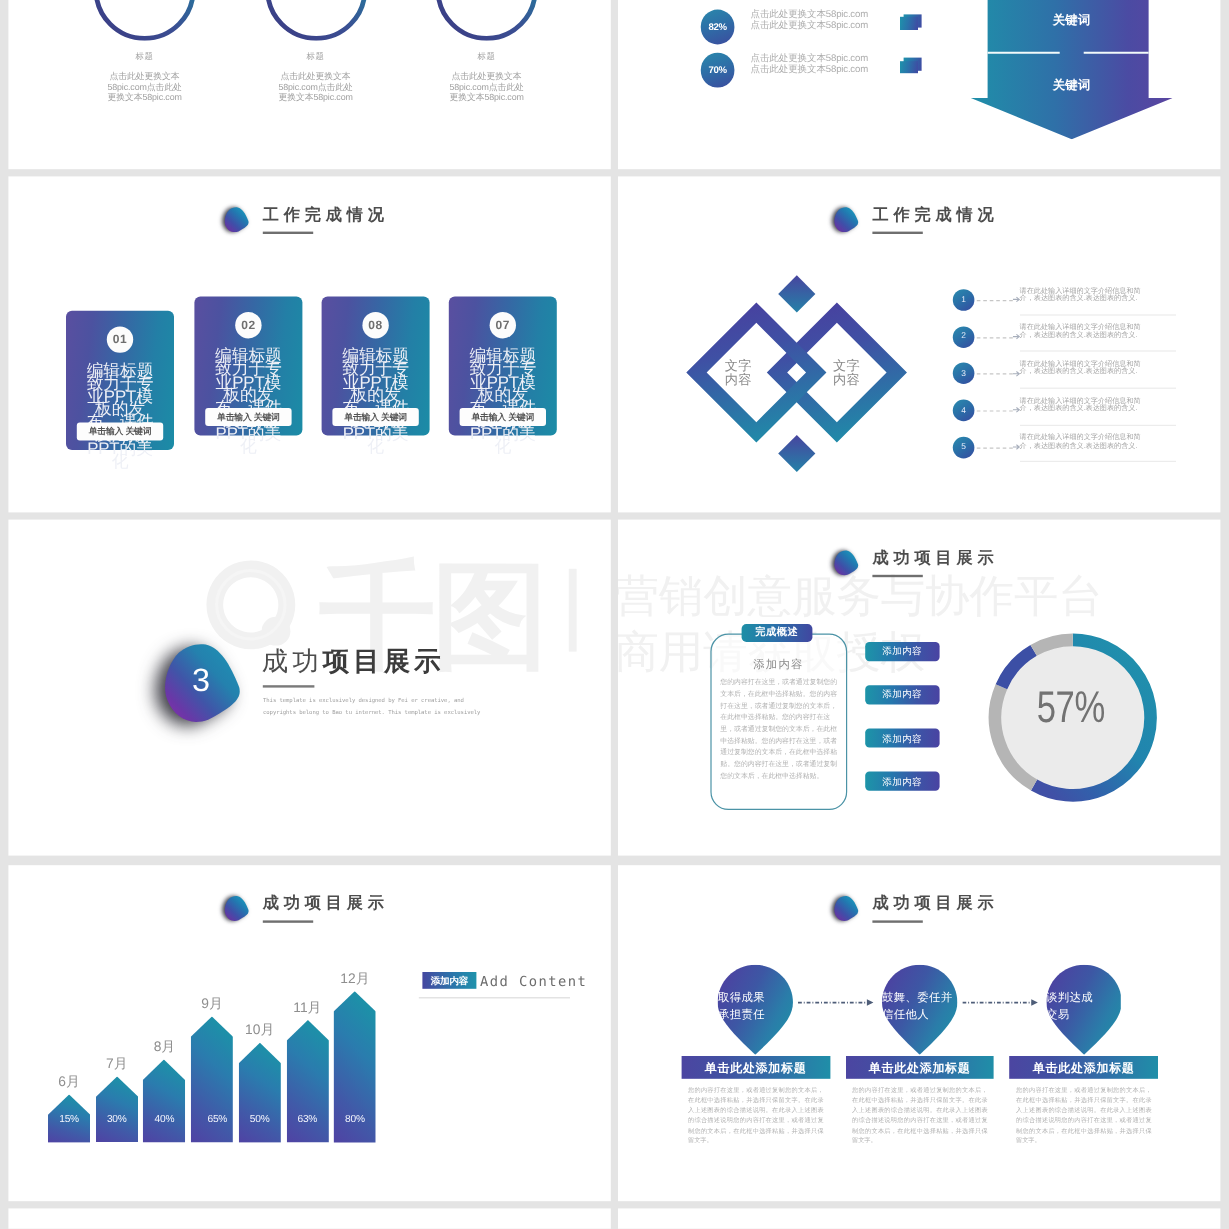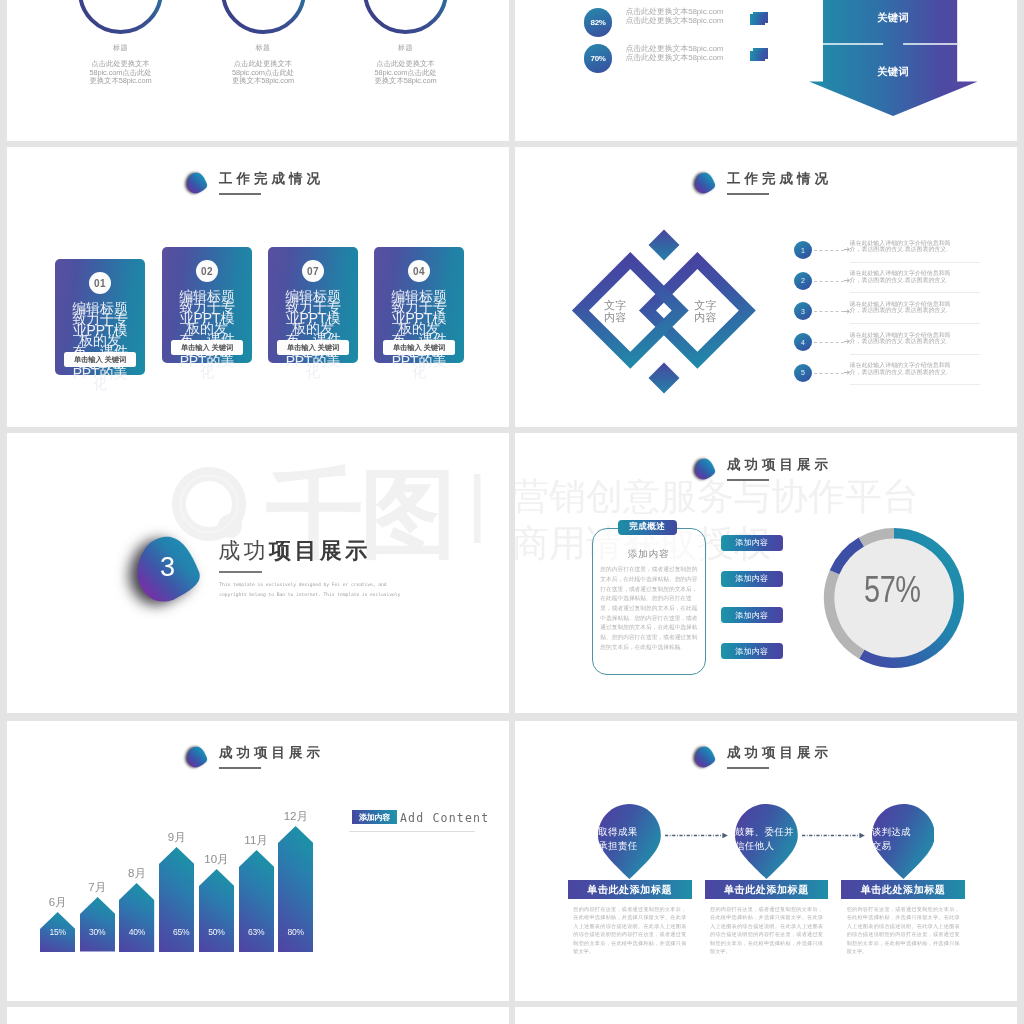--- a/index.html
+++ b/index.html
@@ -226,26 +226,26 @@
     <div class="num">01</div>
     <div class="cb">编辑标题致力于专业PPT模板的发布，课件及汇报PPT的美化</div>
     <div class="cbtn">单击输入 关键词</div>
   </div>
   <div class="card" style="left:155px;top:100px">
     <div class="num">02</div>
     <div class="cb">编辑标题致力于专业PPT模板的发布，课件及汇报PPT的美化</div>
     <div class="cbtn">单击输入 关键词</div>
   </div>
   <div class="card" style="left:261px;top:100px">
-    <div class="num">07</div>
+    <div class="num">08</div>
     <div class="cb">编辑标题致力于专业PPT模板的发布，课件及汇报PPT的美化</div>
     <div class="cbtn">单击输入 关键词</div>
   </div>
   <div class="card" style="left:367px;top:100px">
-    <div class="num">04</div>
+    <div class="num">07</div>
     <div class="cb">编辑标题致力于专业PPT模板的发布，课件及汇报PPT的美化</div>
     <div class="cbtn">单击输入 关键词</div>
   </div>
 </div>
 
 <div class="slide s2 r">
     <svg class="wm" viewBox="0 0 1024 1024" style="left: -515px; top: -147px;">
   <g>
     <path fill="#f1f1f1" d="M209 467 a37 37 0 1 0 0.1 0 Z M209 481 a23 23 0 1 1 -0.1 0 Z"></path>
     <circle cx="230" cy="526" r="12" fill="#f1f1f1"></circle>

